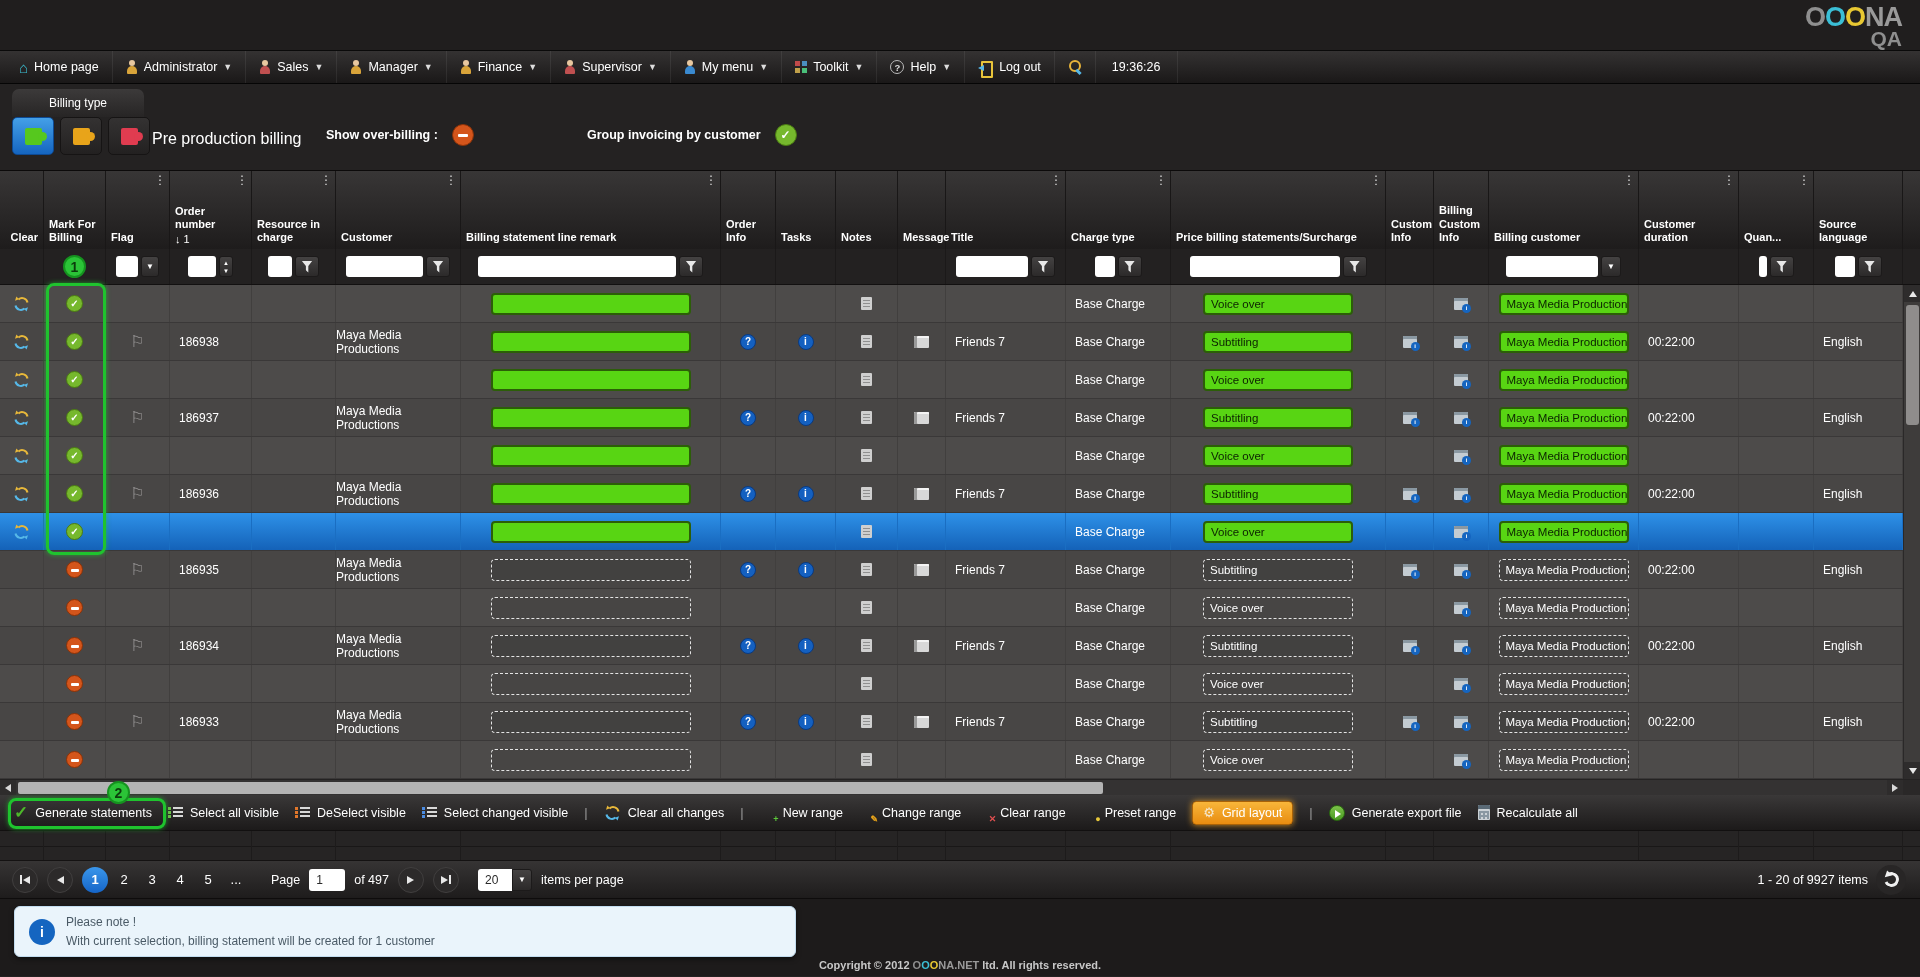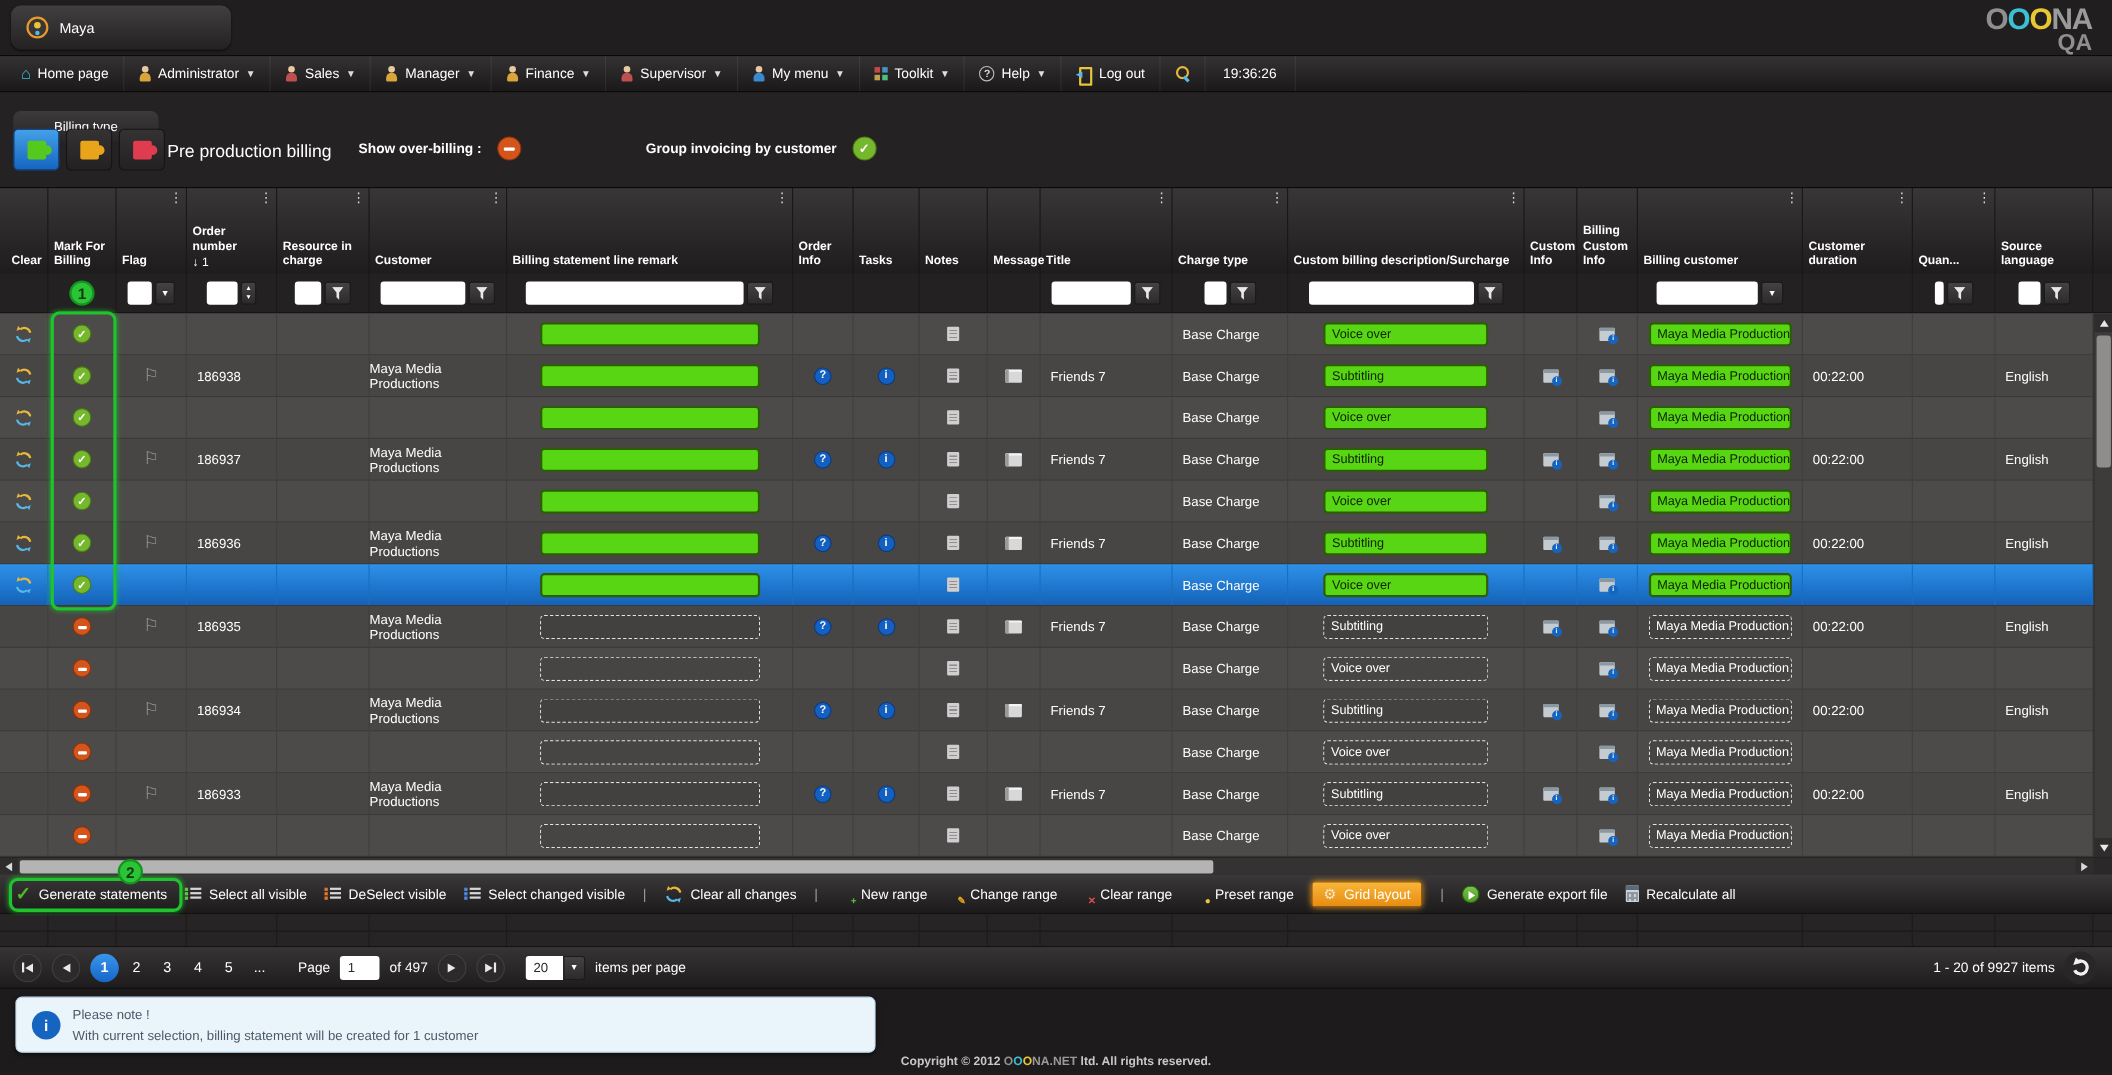--- a/index.html
+++ b/index.html
@@ -50,21 +50,21 @@
   .mi-logout::after{content:"";position:absolute;left:0;top:4px;width:0;height:0;
     border-top:3px solid transparent;border-bottom:3px solid transparent;border-right:6px solid #56b8e8;}
   .mi-search{width:14px;height:14px;position:relative;}
   .mi-search::before{content:"";position:absolute;left:1px;top:0;width:8px;height:8px;border:2px solid #e8b43a;border-radius:50%;}
   .mi-search::after{content:"";position:absolute;left:9px;top:9px;width:2.5px;height:6px;background:#56b8e8;transform:rotate(-45deg);}
   .clock{display:flex;align-items:center;padding:0 16px;font-size:12.5px;border-right:1px solid rgba(255,255,255,.07);}
 
   
   .billingbar{position:relative;height:86px;background:#242222;}
   .btype-tab{position:absolute;left:12px;top:5px;width:132px;height:28px;border-radius:7px 7px 0 0;
-    background:linear-gradient(180deg,#3c3a3a,#272525);font-size:12px;display:flex;align-items:center;justify-content:center;margin-top:12px;}
+    background:linear-gradient(180deg,#3c3a3a,#272525);font-size:12px;display:flex;align-items:center;justify-content:center;}
   .pz-btn{position:absolute;top:33px;width:42px;height:38px;border-radius:5px;display:flex;align-items:center;justify-content:center;}
   .pz-1{left:12px;background:linear-gradient(180deg,#44a0e8,#1565c0);border:1px solid #0d4a94;}
   .pz-2{left:60px;background:linear-gradient(180deg,#343232,#232121);border:1px solid #161414;}
   .pz-3{left:108px;background:linear-gradient(180deg,#343232,#232121);border:1px solid #161414;}
   .puzzle{width:17px;height:17px;border-radius:2px;position:relative;}
   .puzzle::after{content:"";position:absolute;right:-5px;top:4px;width:9px;height:9px;border-radius:50%;background:inherit;}
   .pz-green{background:#56c81e;}
   .pz-orange{background:#e8a41a;}
   .pz-red{background:#e03c50;}
   .mode-label{position:absolute;left:152px;top:46px;font-size:16px;}
@@ -206,24 +206,20 @@
     display:flex;align-items:center;justify-content:center;flex:none;}
   .note-text{color:#4a5a66;font-size:12px;line-height:1.55;}
   .footer{position:absolute;left:0;right:0;bottom:5px;text-align:center;font-size:11px;color:#c8c8c8;font-weight:700;}
 </style>
 </head>
 <body>
 
 <div id="app">
 
   <header class="topbar">
-    <div class="maya-tab">
-      <span class="avatar"></span>
-      <span class="maya-label">Maya</span>
-    </div>
     <div class="logo">
       <div class="logo-row1" id="logo-row1"><span style="color: rgb(143, 143, 143);">O</span><span style="color: rgb(59, 191, 214);">O</span><span style="color: rgb(232, 200, 50);">O</span><span style="color: rgb(154, 154, 154);">N</span><span style="color: rgb(154, 154, 154);">A</span></div>
       <div class="logo-row2">QA</div>
     </div>
   </header>
 
   <nav class="menubar" id="menubar">
       <div class="menu-item">
         <span class="mi mi-home">⌂</span>
         <span>Home page</span>
@@ -373,21 +369,21 @@
         </div>
         <div class="hcol" style="width: 105px;">
           <span class="colmenu">⋮</span>
           <div>
             <div class="hlabel">Charge type</div>
           </div>
         </div>
         <div class="hcol" style="width: 215px;">
           <span class="colmenu">⋮</span>
           <div>
-            <div class="hlabel">Custom billing description/Surcharge</div>
+            <div class="hlabel">Price billing statements/Surcharge</div>
           </div>
         </div>
         <div class="hcol" style="width: 48px;">
           <div>
             <div class="hlabel">Custom Info</div>
           </div>
         </div>
         <div class="hcol" style="width: 55px;">
           <div>
             <div class="hlabel">Billing Custom Info</div>

